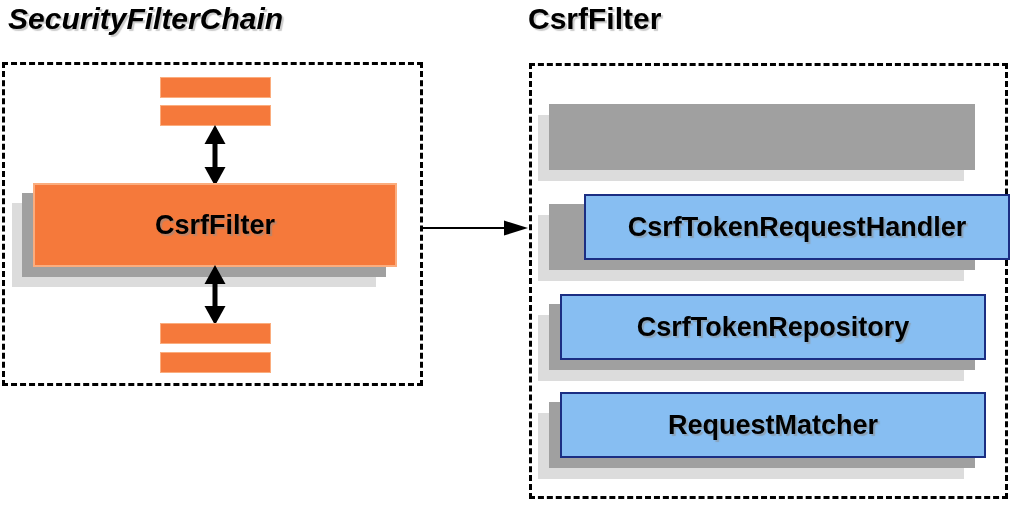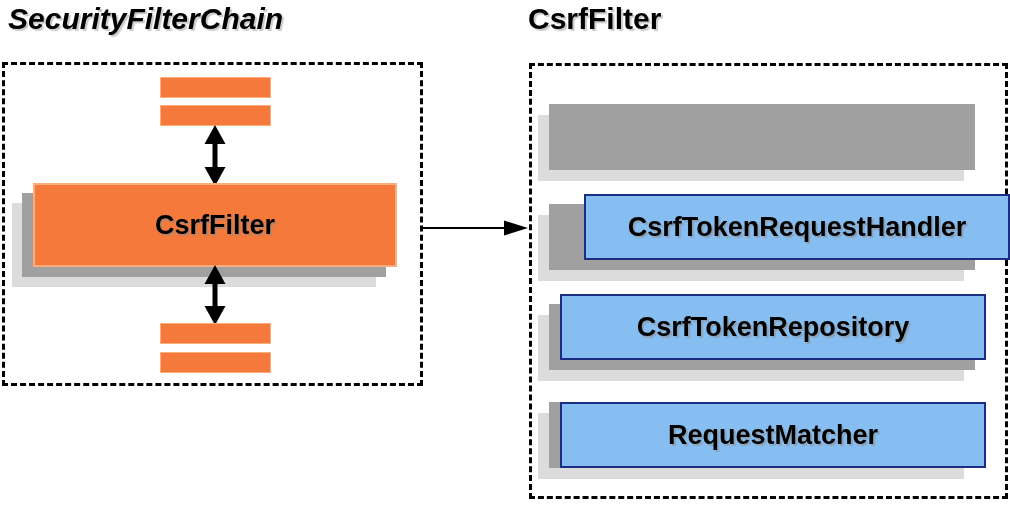--- a/index.html
+++ b/index.html
@@ -131,17 +131,17 @@
   </div>
 
   <div class="shadow light" style="left:538px; top:315px; width:426px; height:66px;"></div>
   <div class="shadow dark" style="left:549px; top:304px; width:426px; height:66px;"></div>
   <div class="component-box" style="top:294px;">
     <span>CsrfTokenRepository</span>
   </div>
 
   <div class="shadow light" style="left:538px; top:413px; width:426px; height:66px;"></div>
   <div class="shadow dark" style="left:549px; top:402px; width:426px; height:66px;"></div>
-  <div class="component-box" style="top:402px;">
+  <div class="component-box" style="top:392px;">
     <span>RequestMatcher</span>
   </div>
 
 </div>
 
 </body></html>

